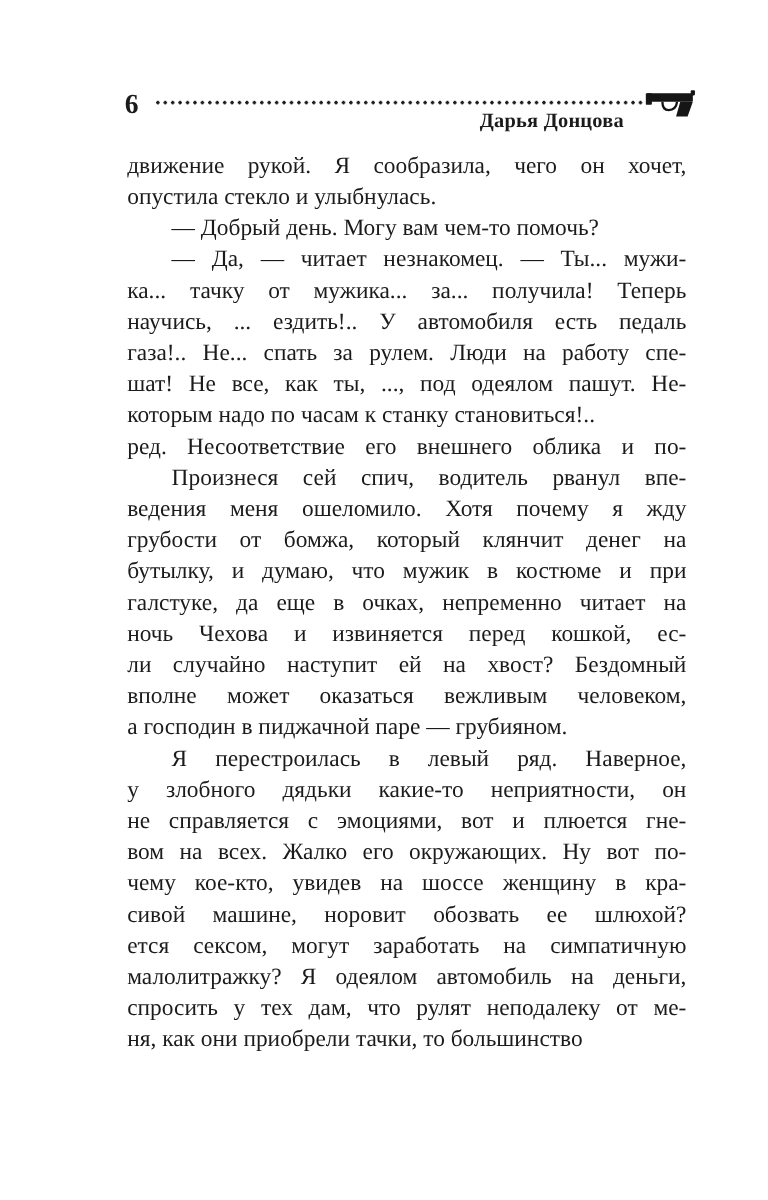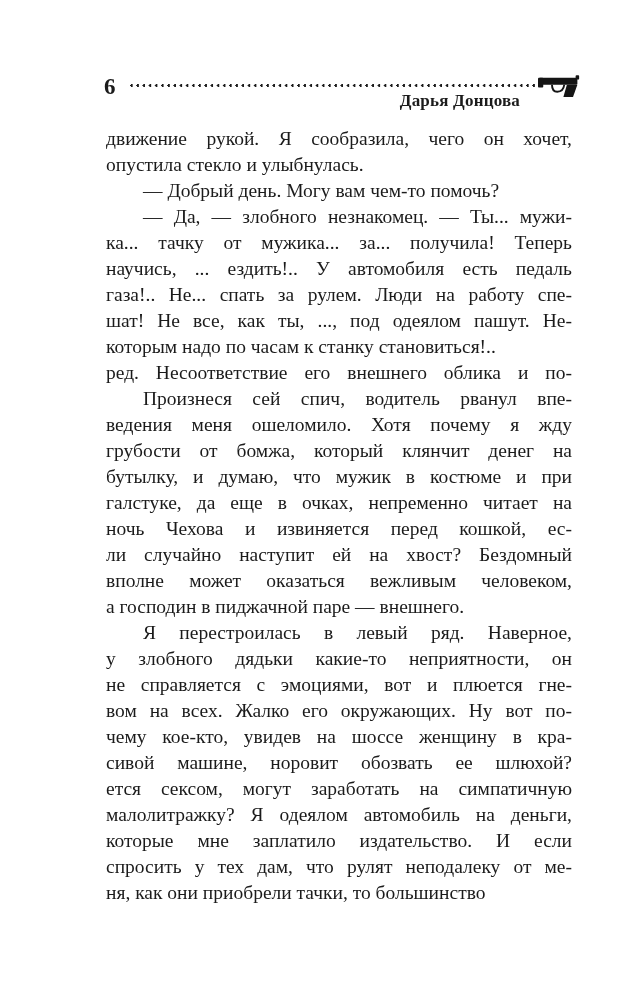--- a/index.html
+++ b/index.html
@@ -63,47 +63,46 @@
 
   <main class="text">
       <div class="para">
         <div class="line">движение рукой. Я сообразила, чего он хочет,</div>
         <div class="line para-end">опустила стекло и улыбнулась.</div>
       </div>
       <div class="para">
         <div class="line para-end indent">— Добрый день. Могу вам чем-то помочь?</div>
       </div>
       <div class="para">
-        <div class="line indent">— Да, — злобного незнакомец. — Ты... мужи-</div>
+        <div class="line indent">— Да, — читает незнакомец. — Ты... мужи-</div>
         <div class="line">ка... тачку от мужика... за... получила! Теперь</div>
         <div class="line">научись, ... ездить!.. У автомобиля есть педаль</div>
         <div class="line">газа!.. Не... спать за рулем. Люди на работу спе-</div>
         <div class="line">шат! Не все, как ты, ..., под одеялом пашут. Не-</div>
         <div class="line para-end">которым надо по часам к станку становиться!..</div>
       </div>
       <div class="para">
         <div class="line">ред. Несоответствие его внешнего облика и по-</div>
         <div class="line indent">Произнеся сей спич, водитель рванул впе-</div>
         <div class="line">ведения меня ошеломило. Хотя почему я жду</div>
         <div class="line">грубости от бомжа, который клянчит денег на</div>
         <div class="line">бутылку, и думаю, что мужик в костюме и при</div>
         <div class="line">галстуке, да еще в очках, непременно читает на</div>
         <div class="line">ночь Чехова и извиняется перед кошкой, ес-</div>
         <div class="line">ли случайно наступит ей на хвост? Бездомный</div>
         <div class="line">вполне может оказаться вежливым человеком,</div>
-        <div class="line para-end">а господин в пиджачной паре — внешнего.</div>
+        <div class="line para-end">а господин в пиджачной паре — грубияном.</div>
       </div>
       <div class="para">
         <div class="line indent">Я перестроилась в левый ряд. Наверное,</div>
         <div class="line">у злобного дядьки какие-то неприятности, он</div>
         <div class="line">не справляется с эмоциями, вот и плюется гне-</div>
         <div class="line">вом на всех. Жалко его окружающих. Ну вот по-</div>
         <div class="line">чему кое-кто, увидев на шоссе женщину в кра-</div>
         <div class="line">сивой машине, норовит обозвать ее шлюхой?</div>
         <div class="line">ется сексом, могут заработать на симпатичную</div>
         <div class="line">малолитражку? Я одеялом автомобиль на деньги,</div>
-        <div class="line">которые мне заплатило издательство. И если</div>
         <div class="line">спросить у тех дам, что рулят неподалеку от ме-</div>
         <div class="line para-end">ня, как они приобрели тачки, то большинство</div>
       </div>
     </main>
 
 </div>
 
 </body></html>

